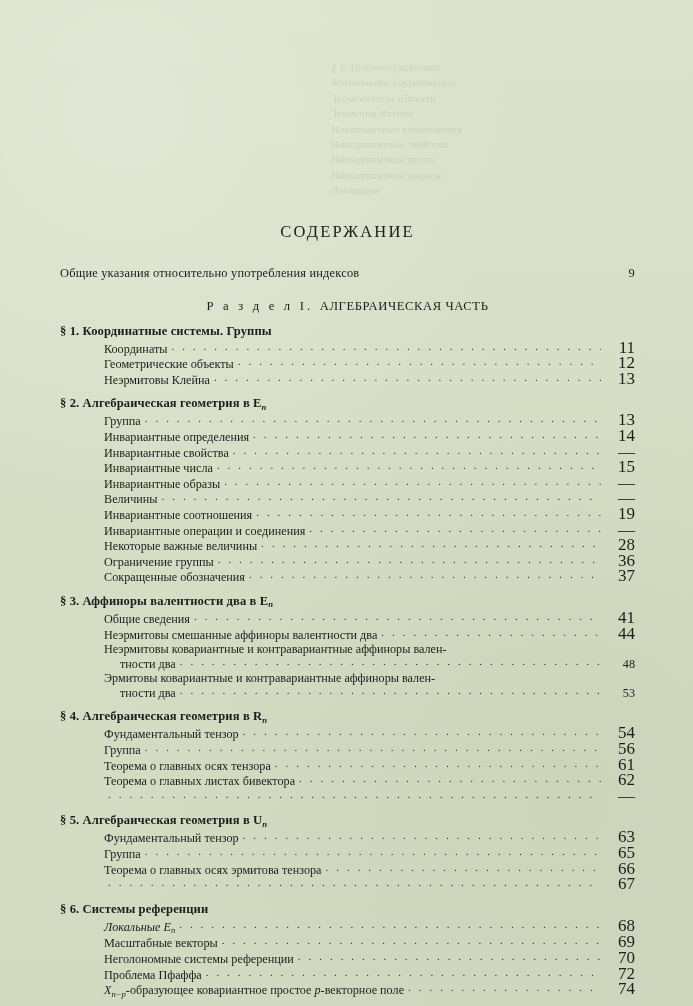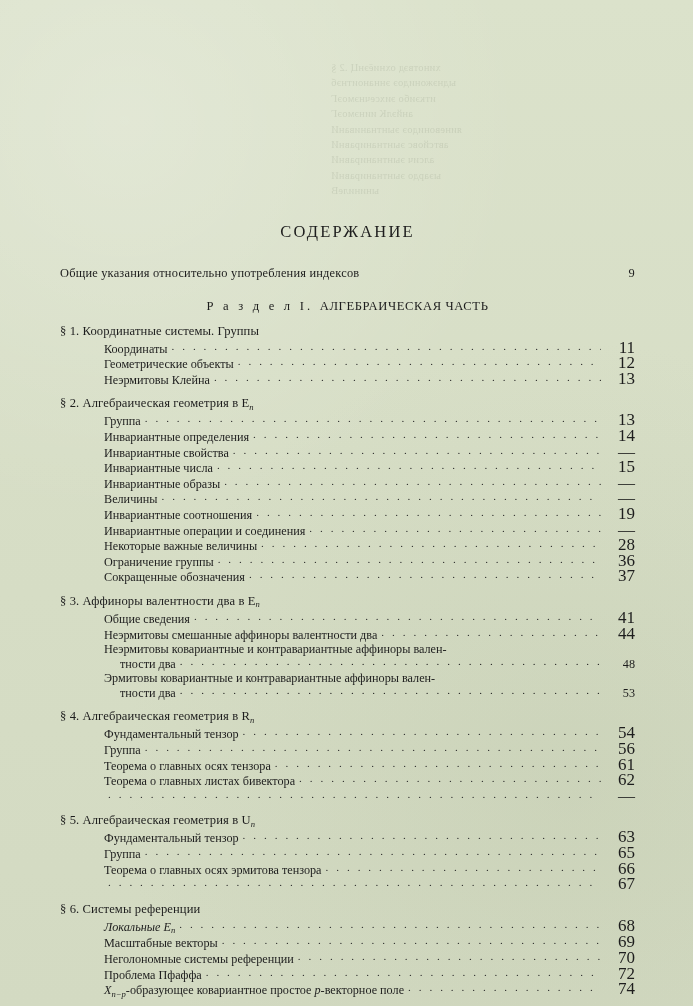--- a/index.html
+++ b/index.html
@@ -83,21 +83,21 @@
   }
   .lead-row .page-no { font-size: 12.4px; }
   .section-head {
     text-align: center;
     font-size: 12.6px;
     letter-spacing: 0.6px;
     margin: 16px 0 10px 0;
   }
   .section-head .spaced { letter-spacing: 3.2px; }
   .para-head {
-    font-weight: normal;
+    font-weight: bold;
     font-size: 12.6px;
     margin-top: 9px;
     margin-bottom: 2px;
     letter-spacing: 0.1px;
   }
   .entries { margin-left: 44px; }
   .entry-cont {
     font-size: 12.2px;
     line-height: 14.6px;
     margin-left: 16px;

